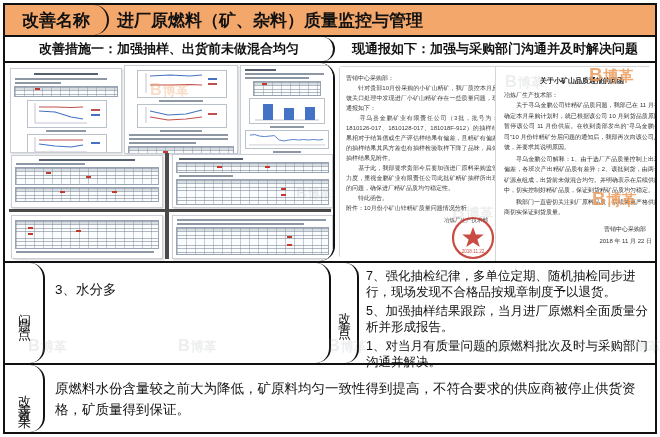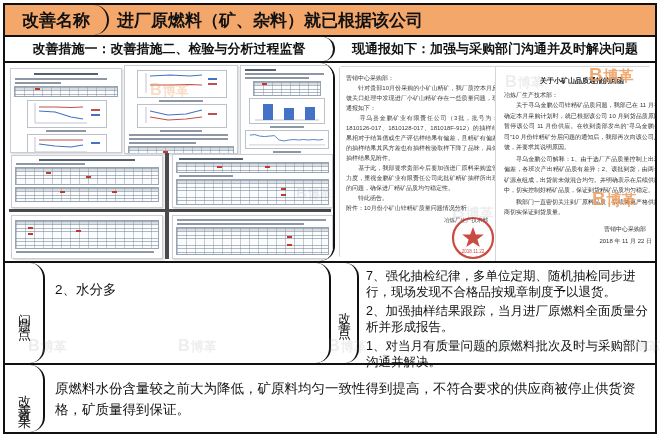--- a/index.html
+++ b/index.html
@@ -71,25 +71,25 @@
   
   .stamp{position:absolute;right:8px;bottom:2px;width:46px;height:46px;opacity:.9;}
 </style>
 </head>
 <body>
 
 <div class="frame">
 
   <div class="row r1">
     <div class="cell lbl br">改善名称</div>
-    <div class="cell ttl">进厂原燃料（矿、杂料）就已根据该公司</div>
+    <div class="cell ttl">进厂原燃料（矿、杂料）质量监控与管理</div>
   </div>
 
   <div class="row r2">
-    <div class="cell mw br">改善措施一：改善措施二、检验与分析过程监督</div>
+    <div class="cell mw br">改善措施一：加强抽样、出货前未做混合均匀</div>
     <div class="cell right">现通报如下：加强与采购部门沟通并及时解决问题</div>
   </div>
 
   <div class="row r3">
 
     <div class="cell panelA br">
 
       <div class="mp" style="left:5px;top:5px;width:110px;height:83px">
         <div class="ln" style="width:58%;margin:4px auto 3px;background:#55616f"></div>
         <div class="ln" style="width:84%"></div>
@@ -248,28 +248,28 @@
         <div class="dt">2018 年 11 月 22 日</div>
       </div>
     </div>
   </div>
 
   <div class="row r4">
     <div class="cell vlabel plab br">
       <span>问题点</span>
     </div>
     <div class="cell pcontent br">
-        <div class="prob-item">2、水分多</div>
+        <div class="prob-item">3、水分多</div>
       </div>
     <div class="cell vlabel ilab br">
       <span>改善点</span>
     </div>
     <div class="cell icontent">
         <div class="imp-item">7、强化抽检纪律，多单位定期、随机抽检同步进行，现场发现不合格品按规章制度予以退货。</div>
-        <div class="imp-item">2、加强抽样结果跟踪，当月进厂原燃料全面质量分析并形成报告。</div>
+        <div class="imp-item">5、加强抽样结果跟踪，当月进厂原燃料全面质量分析并形成报告。</div>
         <div class="imp-item">1、对当月有质量问题的原燃料批次及时与采购部门沟通并解决。</div>
       </div>
   </div>
 
   <div class="row r5">
     <div class="cell vlabel elab br">
       <span>改善效果</span>
     </div>
     <div class="cell econtent">
       <div>原燃料水份含量较之前大为降低，矿原料均匀一致性得到提高，不符合要求的供应商被停止供货资格，矿质量得到保证。</div>

